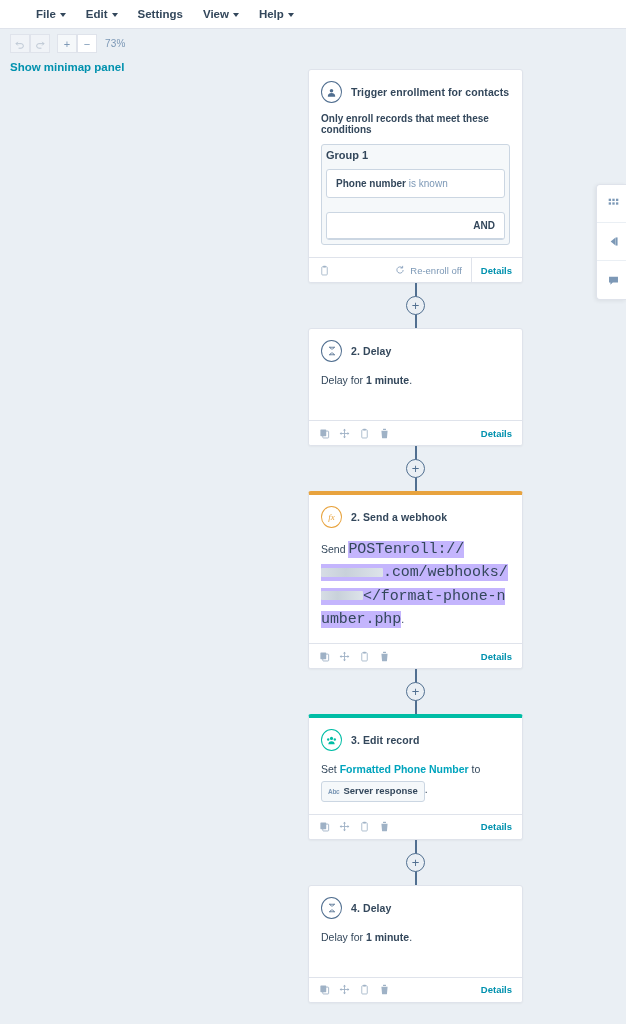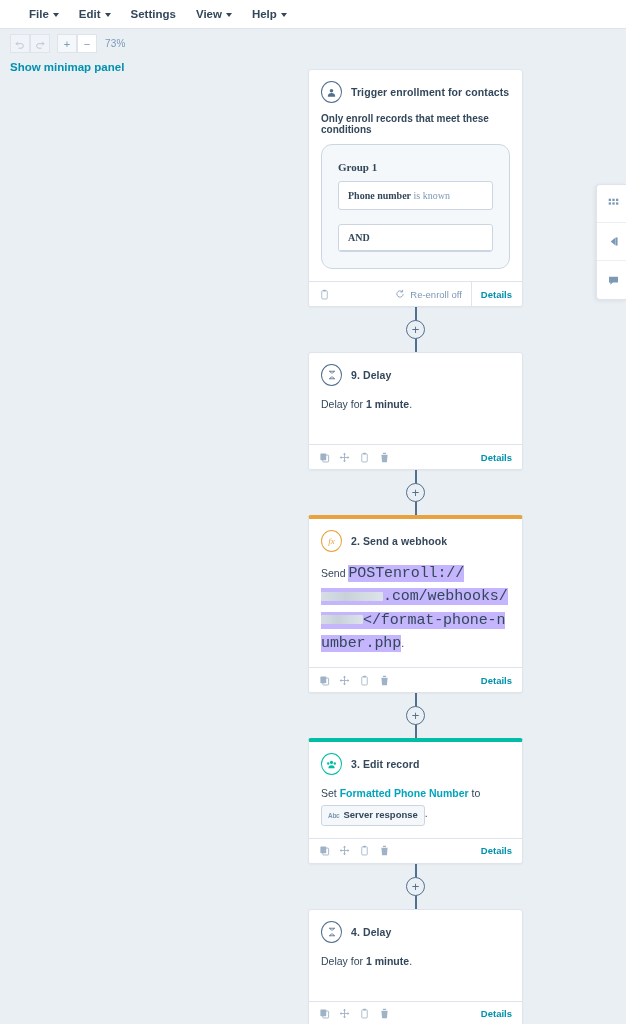--- a/index.html
+++ b/index.html
@@ -10,21 +10,21 @@
     overflow: hidden;
   }
 
   
   .menubar {
     height: 29px;
     background: #ffffff;
     border-bottom: 1px solid #dfe3eb;
     display: flex;
     align-items: center;
-    padding: 0 19px;
+    padding: 0 26px;
     position: relative;
   }
   .menu-item {
     font-size: 11.5px;
     color: #33475b;
     font-weight: bold;
     padding: 0 10px;
     display: flex;
     align-items: center;
     gap: 4px;
@@ -156,24 +156,23 @@
   .card-body { padding: 10px 12px 12px 12px; }
   .card-sub {
     font-size: 10px;
     color: #33475b;
     font-weight: bold;
     margin-bottom: 9px;
   }
 
   .group-box {
     border: 1px solid #cbd6e2;
-    border-radius: 11px;
+    border-radius: 3px;
     background: #f5f8fa;
-    padding: 16px;
-    font-family: Liberation Serif, serif;
+    padding: 4px;
   }
   .group-title {
     font-size: 11px;
     font-weight: bold;
     color: #33475b;
     margin-bottom: 8px;
   }
   .cond-box {
     background: #ffffff;
     border: 1px solid #cbd6e2;
@@ -182,20 +181,21 @@
     font-size: 10px;
     color: #7c98b6;
     margin-bottom: 14px;
   }
   .cond-box b { color: #33475b; }
   .and-box {
     background: #ffffff;
     border: 1px solid #cbd6e2;
     border-radius: 3px;
     overflow: hidden;
+    text-align: right;
   }
   .and-label {
     font-size: 10px;
     font-weight: bold;
     color: #33475b;
     padding: 7px 9px;
     border-bottom: 1px solid #cbd6e2;
   }
   .and-content { padding: 9px 9px 2px 9px; }
   .form-title {
@@ -462,21 +462,21 @@
       <div class="plus-btn">+</div>
     </div>
 
     <div class="card">
       <div class="card-head">
         <div class="icon-circle">
           <svg width="10" height="10" viewBox="0 0 16 16">
             <path d="M4 2 H12 M4 14 H12 M4.6 2 C4.6 6 11.4 6 11.4 2 M4.6 14 C4.6 10 11.4 10 11.4 14" fill="none" stroke="currentColor" stroke-width="1.3" stroke-linecap="round"></path>
           </svg>
         </div>
-        <div class="card-title">9. Delay</div>
+        <div class="card-title">2. Delay</div>
       </div>
       <div class="card-body" style="min-height:58px">
         <div class="act-text">
           <span>Delay for </span><b>1 minute</b><span>.</span>
         </div>
       </div>
       <div class="card-footer">
         <div class="foot-icons">
           <span class="foot-icon">
             <svg width="11" height="11" viewBox="0 0 16 16">

